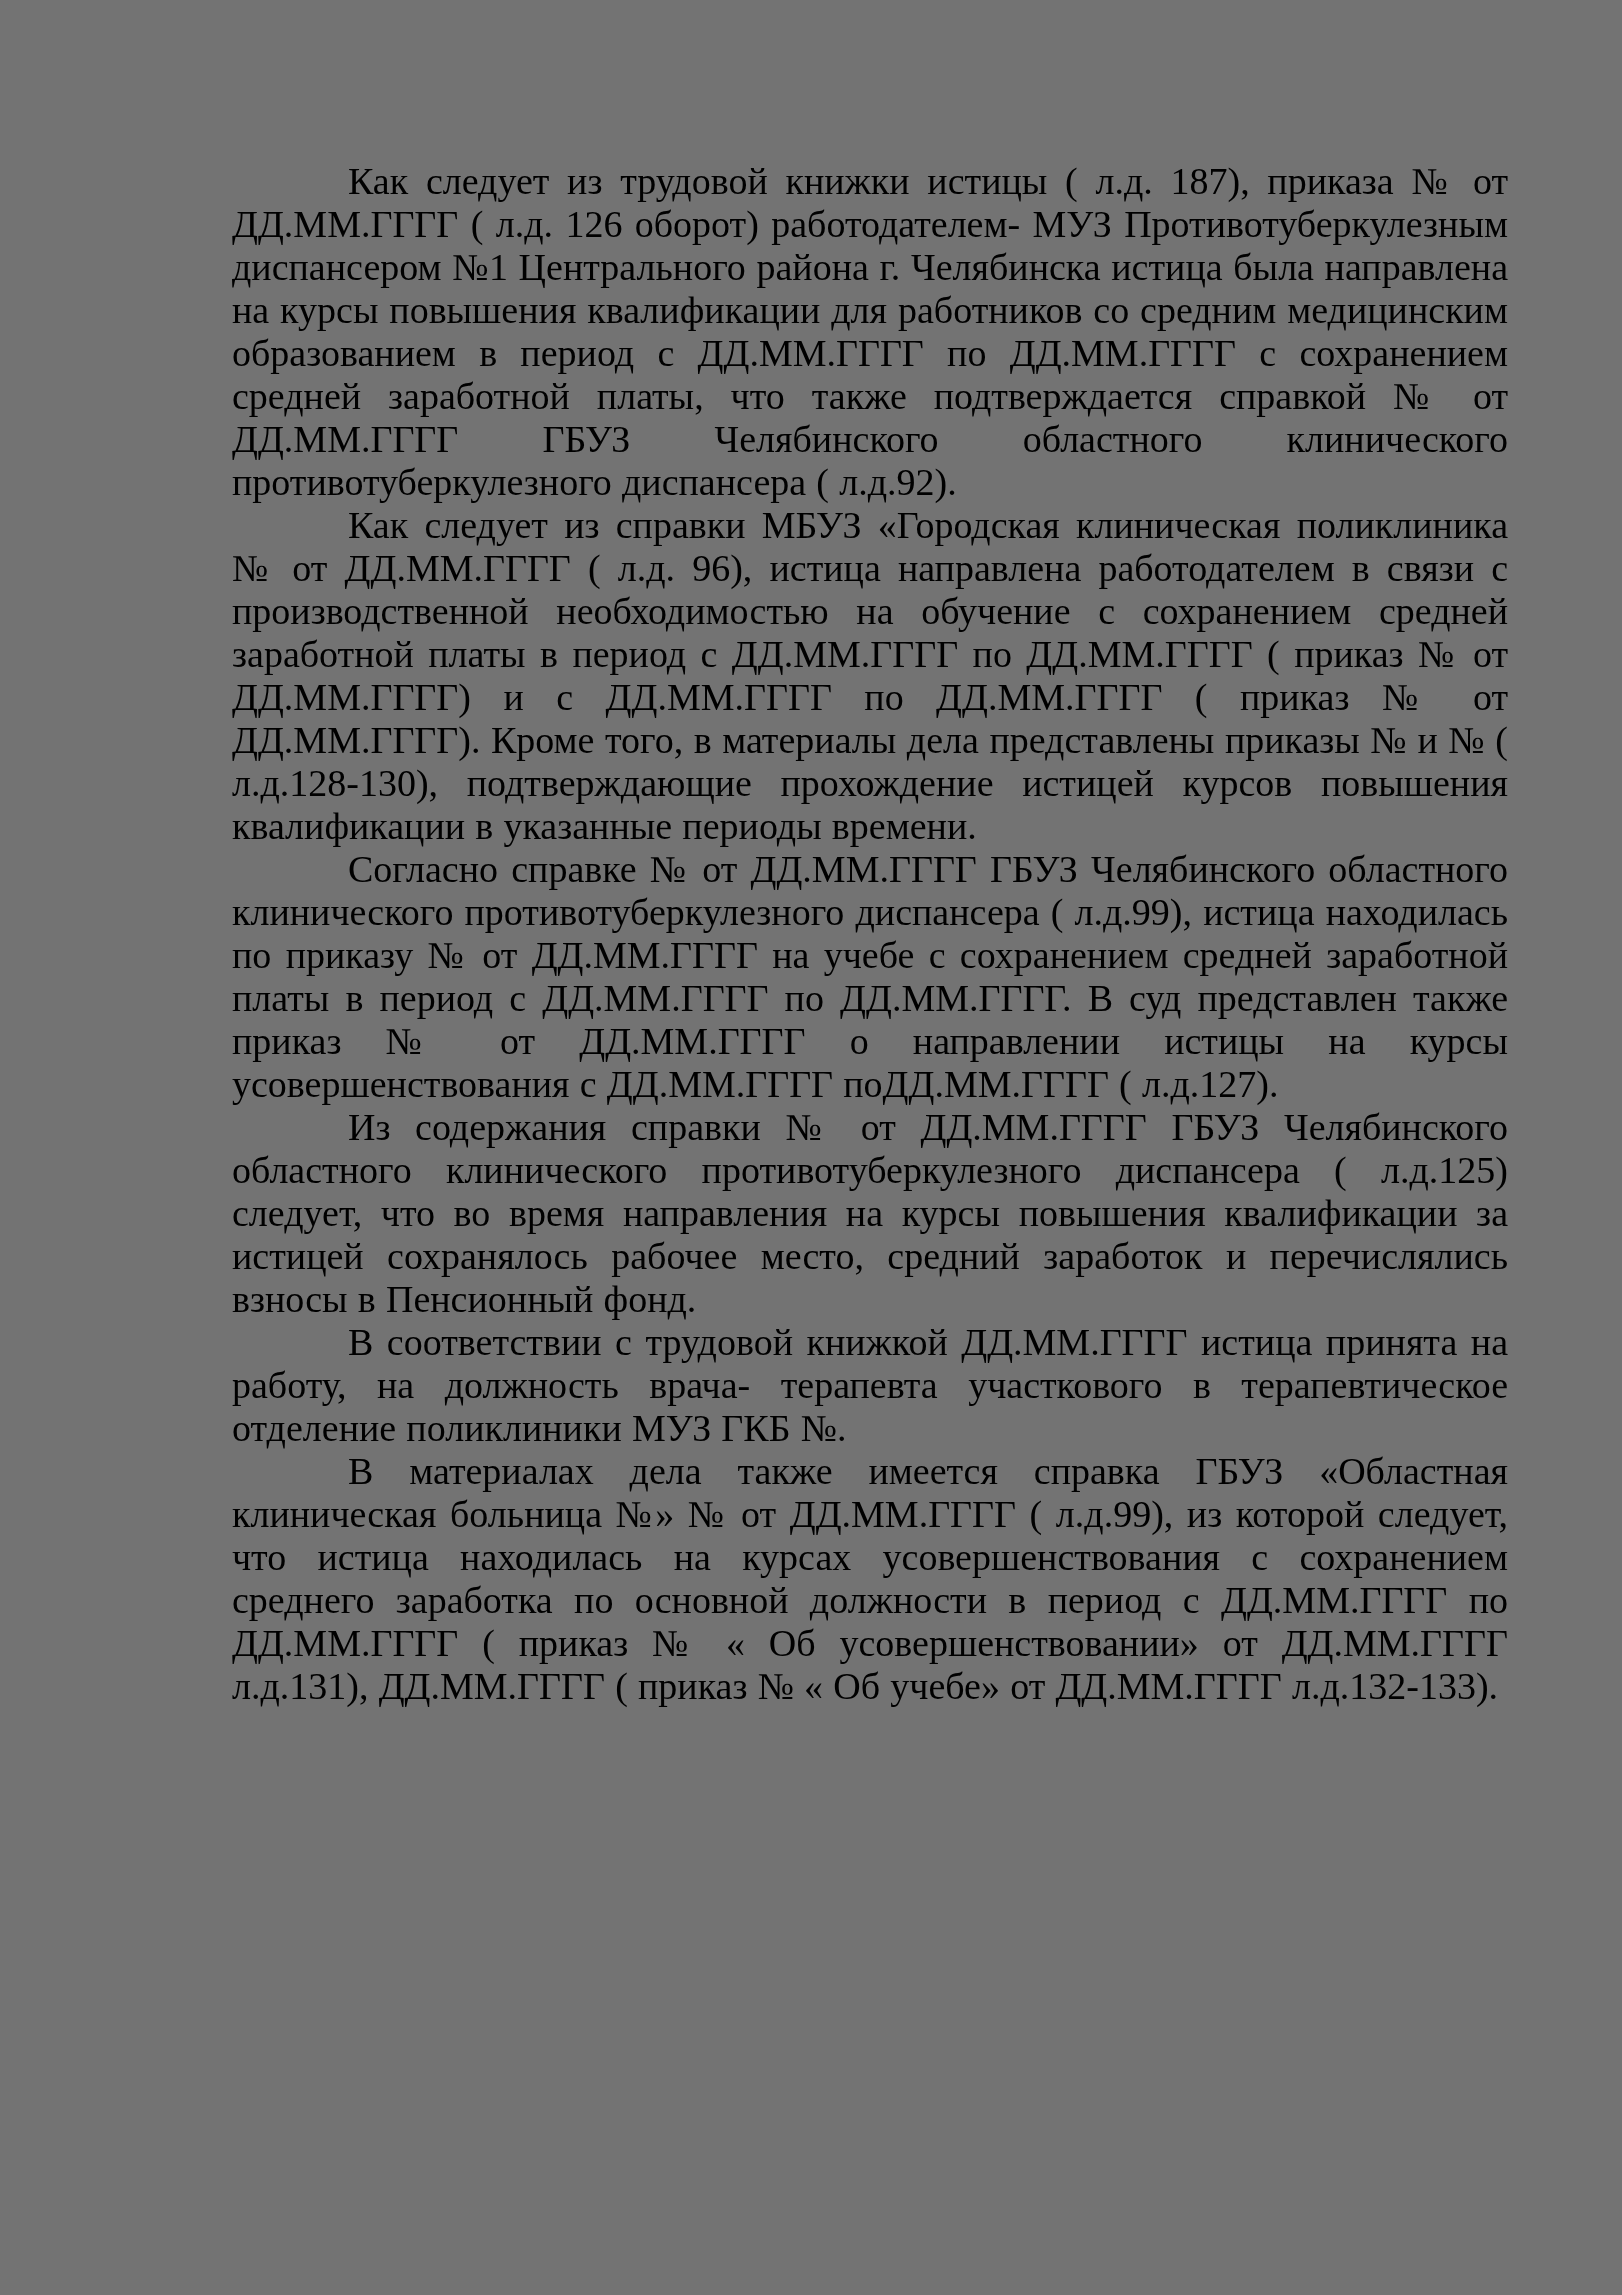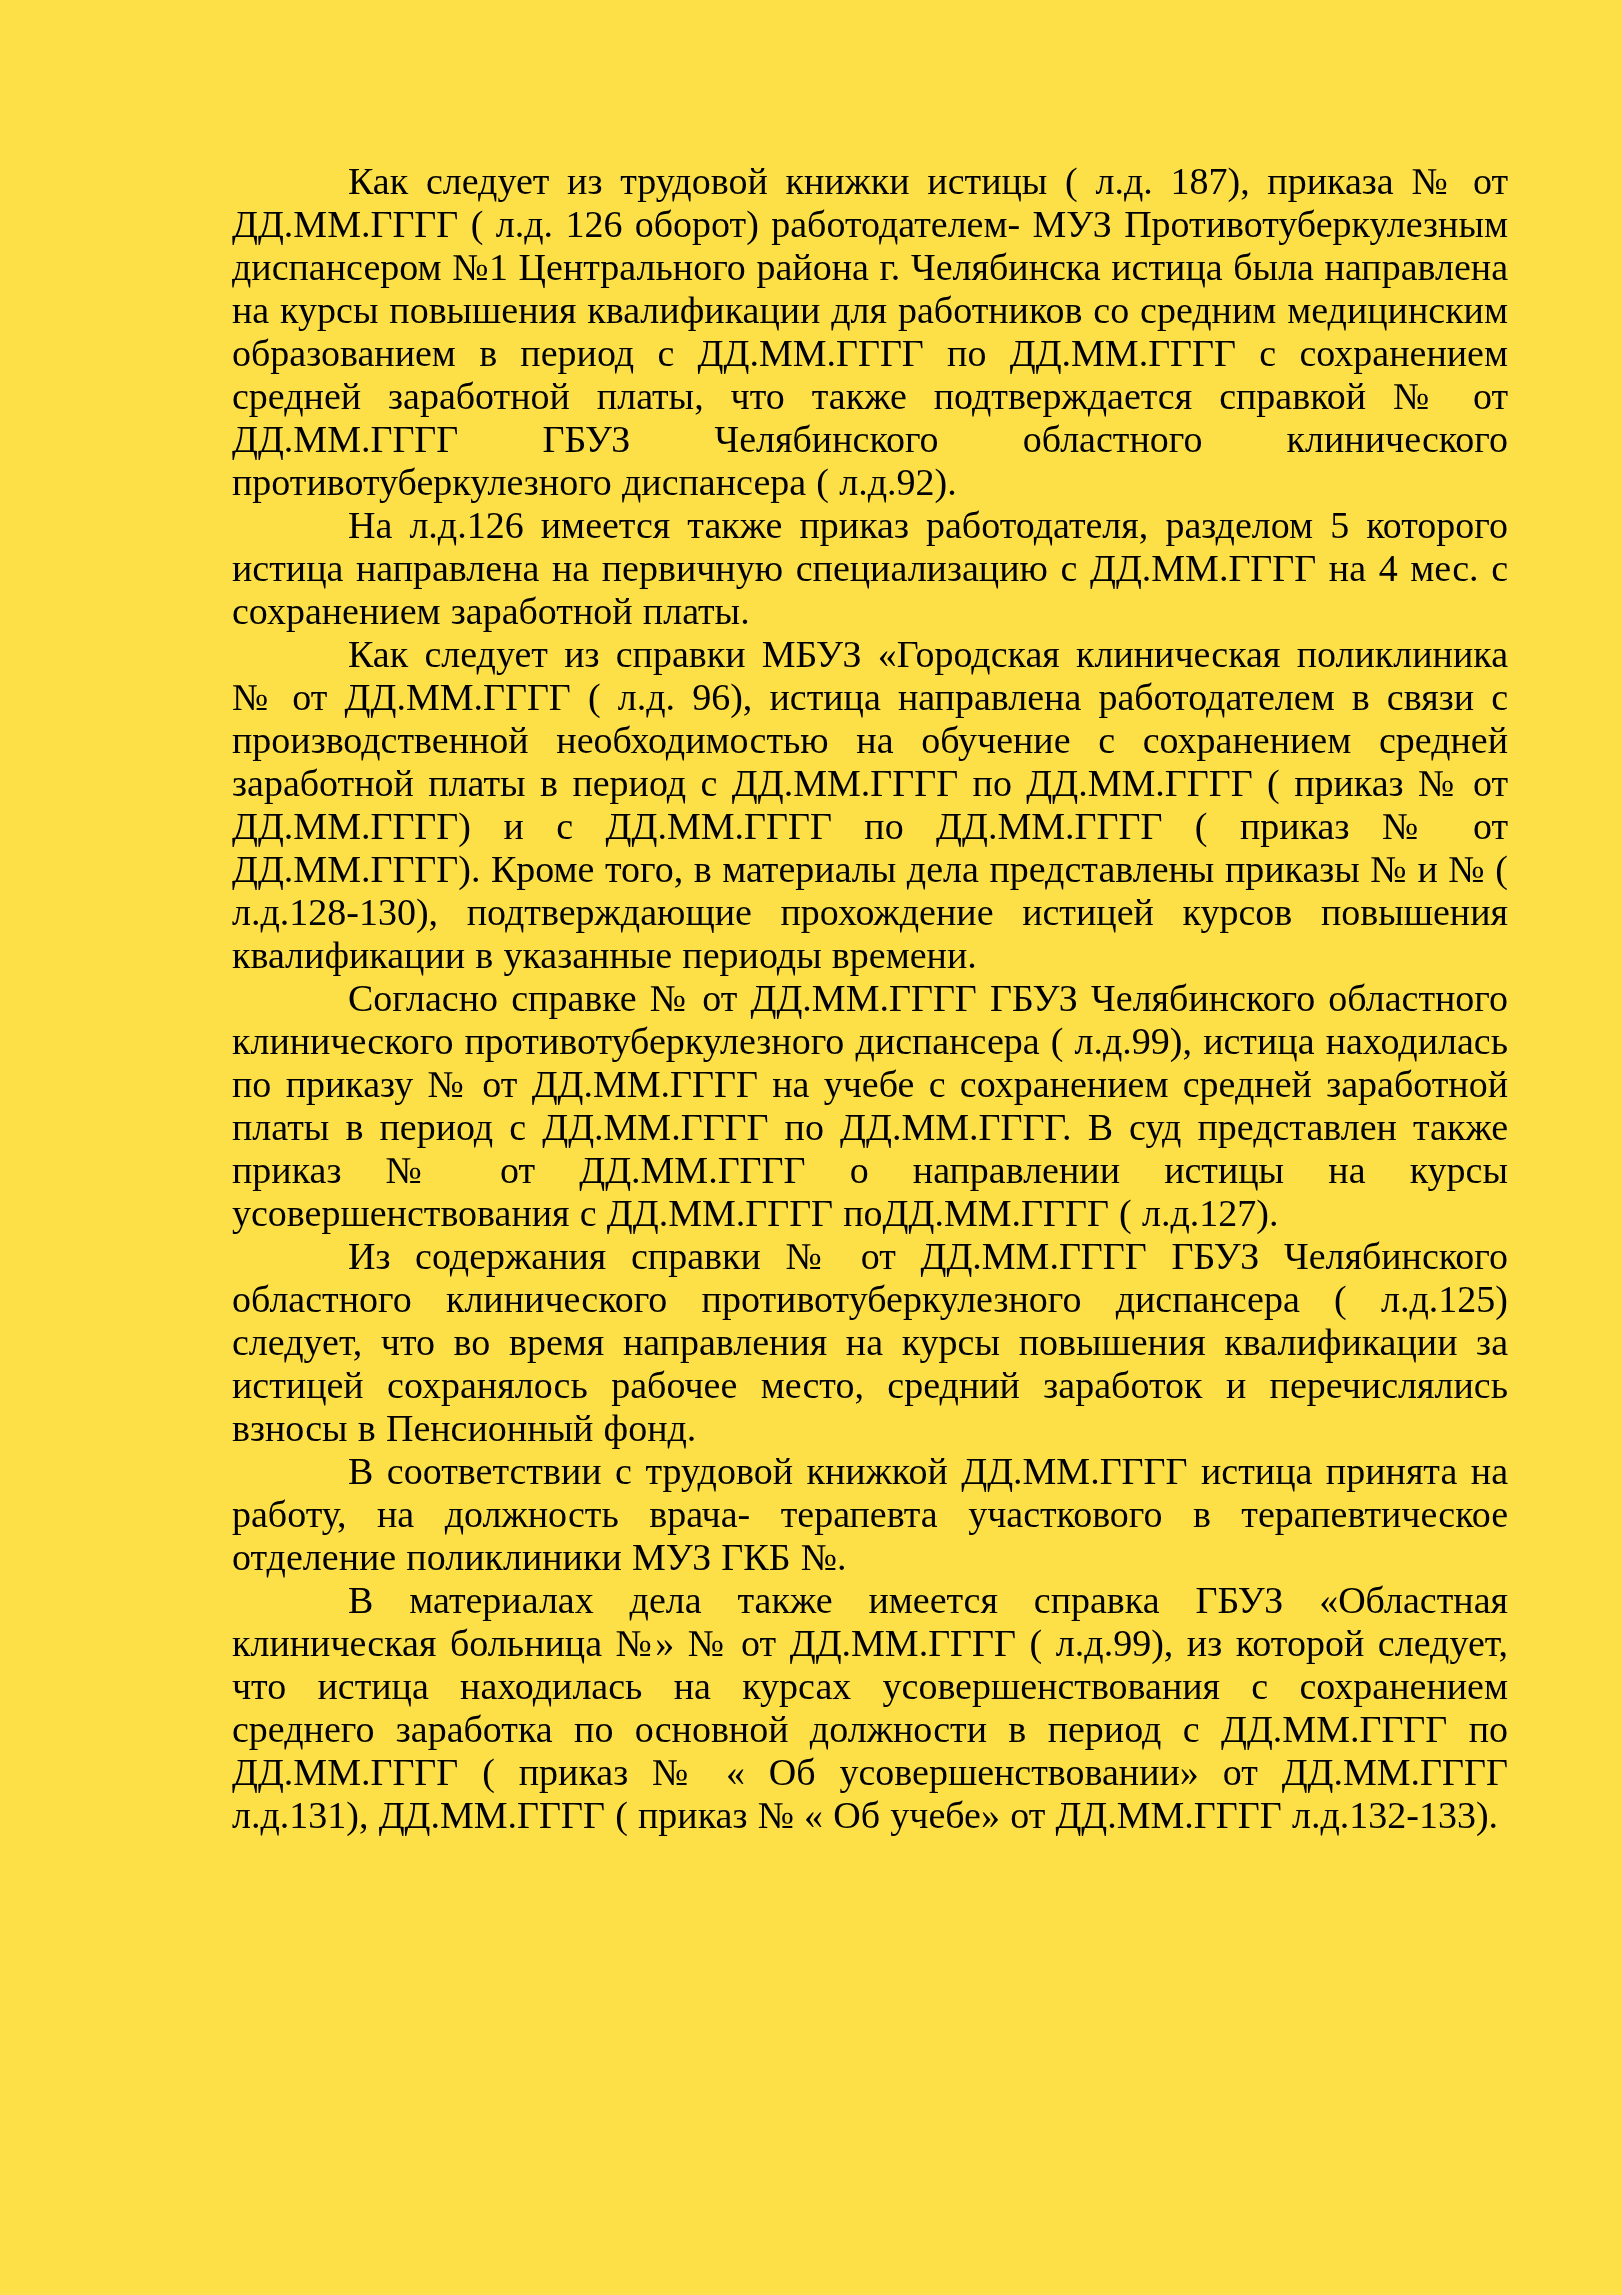--- a/index.html
+++ b/index.html
@@ -5,41 +5,40 @@
     html, body {
       margin: 0;
       padding: 0;
       background: #ffffff;
     }
     .page {
       position: relative;
       width: 1623px;
       height: 2295px;
       box-sizing: border-box;
-      background: #fde047;
+      background: #737373;
       color: #000000;
       font-family: "Liberation Serif", "DejaVu Serif", serif;
       font-size: 38px;
       line-height: 43px;
       padding: 160px 115px 131px 232px;
       text-align: justify;
       overflow: hidden;
     }
     .page p {
       margin: 0;
       padding: 0;
       text-indent: 116px;
       word-spacing: 0.7px;
     }
   </style>
 </head>
 <body>
 
 <div class="page">
   <p>Как следует из трудовой книжки истицы ( л.д. 187), приказа № от ДД.ММ.ГГГГ ( л.д. 126 оборот) работодателем- МУЗ Противотуберкулезным диспансером №1 Центрального района г. Челябинска истица была направлена на курсы повышения квалификации для работников со средним медицинским образованием в период с ДД.ММ.ГГГГ по ДД.ММ.ГГГГ с сохранением средней заработной платы, что также подтверждается справкой № от ДД.ММ.ГГГГ ГБУЗ Челябинского областного клинического противотуберкулезного диспансера ( л.д.92).</p>
-  <p>На л.д.126 имеется также приказ работодателя, разделом 5 которого истица направлена на первичную специализацию с ДД.ММ.ГГГГ на 4 мес. с сохранением заработной платы.</p>
   <p>Как следует из справки МБУЗ «Городская клиническая поликлиника № от ДД.ММ.ГГГГ ( л.д. 96), истица направлена работодателем в связи с производственной необходимостью на обучение с сохранением средней заработной платы в период с ДД.ММ.ГГГГ по ДД.ММ.ГГГГ ( приказ № от ДД.ММ.ГГГГ) и с ДД.ММ.ГГГГ по ДД.ММ.ГГГГ ( приказ № от ДД.ММ.ГГГГ). Кроме того, в материалы дела представлены приказы № и № ( л.д.128-130), подтверждающие прохождение истицей курсов повышения квалификации в указанные периоды времени.</p>
   <p>Согласно справке № от ДД.ММ.ГГГГ ГБУЗ Челябинского областного клинического противотуберкулезного диспансера ( л.д.99), истица находилась по приказу № от ДД.ММ.ГГГГ на учебе с сохранением средней заработной платы в период с ДД.ММ.ГГГГ по ДД.ММ.ГГГГ. В суд представлен также приказ № от ДД.ММ.ГГГГ о направлении истицы на курсы усовершенствования с ДД.ММ.ГГГГ поДД.ММ.ГГГГ ( л.д.127).</p>
   <p>Из содержания справки № от ДД.ММ.ГГГГ ГБУЗ Челябинского областного клинического противотуберкулезного диспансера ( л.д.125) следует, что во время направления на курсы повышения квалификации за истицей сохранялось рабочее место, средний заработок и перечислялись взносы в Пенсионный фонд.</p>
   <p>В соответствии с трудовой книжкой ДД.ММ.ГГГГ истица принята на работу, на должность врача- терапевта участкового в терапевтическое отделение поликлиники МУЗ ГКБ №.</p>
   <p>В материалах дела также имеется справка ГБУЗ «Областная клиническая больница №» № от ДД.ММ.ГГГГ ( л.д.99), из которой следует, что истица находилась на курсах усовершенствования с сохранением среднего заработка по основной должности в период с ДД.ММ.ГГГГ по ДД.ММ.ГГГГ ( приказ № « Об усовершенствовании» от ДД.ММ.ГГГГ л.д.131), ДД.ММ.ГГГГ ( приказ № « Об учебе» от ДД.ММ.ГГГГ л.д.132-133).</p>
 </div>
 
 
 </body></html>

